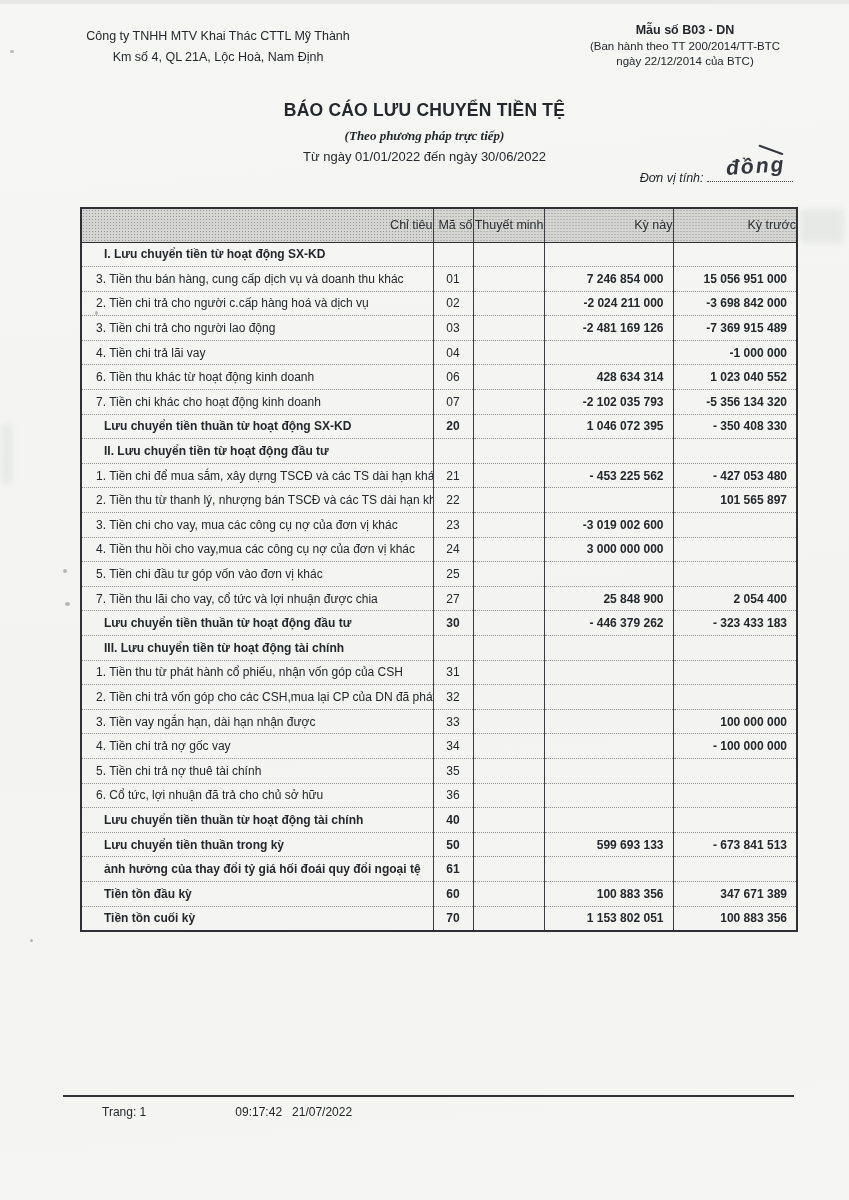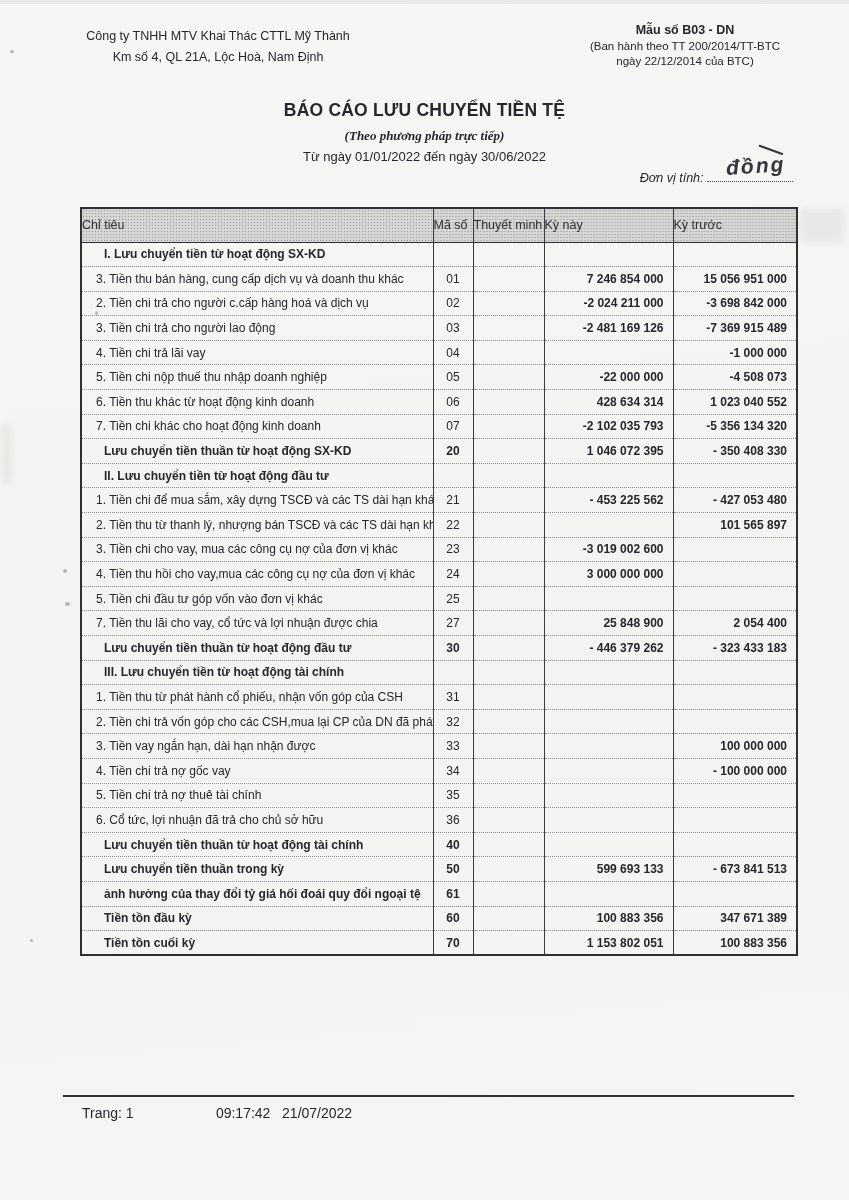--- a/index.html
+++ b/index.html
@@ -24,36 +24,36 @@
   .handwritten { position:absolute; right:64px; top:150px; font-size:21px; font-style:italic;
     font-weight:bold; color:#34363e; transform:rotate(-4deg); letter-spacing:2px; }
   .handwritten:after { content:""; position:absolute; left:56%; top:-4px; width:26px; height:2px;
     background:#34363e; transform:rotate(24deg); border-radius:2px; }
 
   .report-table { position:absolute; left:80px; top:203px; width:716px;
     border-collapse:collapse; table-layout:fixed; }
   .report-table, .report-table th, .report-table td { border-color:#3a3c3f; }
   .report-table { border:2px solid #2e3033; }
   .report-table th { border-bottom:1.6px solid #2e3033; height:34px;
-    font-weight:normal; font-size:12.5px; color:#2b2e32; text-align:left;
+    font-weight:normal; font-size:12.5px; color:#2b2e32; text-align:right;
     background-color:#d5d6d3;
     background-image:radial-gradient(circle, rgba(88,90,92,0.5) 0.7px, rgba(0,0,0,0) 0.9px);
     background-size:3px 3px;
   }
   .report-table th + th, .report-table td + td { border-left:1px solid #3a3c3f; }
   .report-table td { height:24.6px; font-size:12px; white-space:nowrap; overflow:hidden; }
   .report-table tbody tr + tr td { border-top:1px dotted #8d8f91; }
   .cell-label { padding-left:22px; text-align:left; }
   .row-item .cell-label { padding-left:14px; }
   .cell-code { text-align:center; }
   .cell-num { text-align:right; padding-right:9px;font-weight:bold; }
   .row-section td, .row-total td { font-weight:bold; }
 
   .footer-rule { position:absolute; left:63px; top:1091px; width:731px; height:2px; background:#303236; }
-  .footer-text { position:absolute; left:82px; top:1101px; font-size:14px; }
+  .footer-text { position:absolute; left:102px; top:1101px; font-size:12px; }
   .footer-text .pg { display:inline-block; width:130px; }
   .speck { position:absolute; border-radius:50%; background:rgba(120,124,122,0.5); }
   .smudge { position:absolute; background:rgba(150,155,150,0.14); filter:blur(3px); border-radius:4px; }
 </style>
 </head>
 <body>
 
 <div class="page">
 
   <div class="hdr-left">
@@ -126,27 +126,20 @@
       <td class="cell-num">-7 369 915 489</td>
     </tr>
         <tr class="row-item">
       <td class="cell-label">4. Tiền chi trả lãi vay</td>
       <td class="cell-code">04</td>
       <td class="cell-code"></td>
       <td class="cell-num"></td>
       <td class="cell-num">-1 000 000</td>
     </tr>
         <tr class="row-item">
-      <td class="cell-label">5. Tiền chi nộp thuế thu nhập doanh nghiệp</td>
-      <td class="cell-code">05</td>
-      <td class="cell-code"></td>
-      <td class="cell-num">-22 000 000</td>
-      <td class="cell-num">-4 508 073</td>
-    </tr>
-        <tr class="row-item">
       <td class="cell-label">6. Tiền thu khác từ hoạt động kinh doanh</td>
       <td class="cell-code">06</td>
       <td class="cell-code"></td>
       <td class="cell-num">428 634 314</td>
       <td class="cell-num">1 023 040 552</td>
     </tr>
         <tr class="row-item">
       <td class="cell-label">7. Tiền chi khác cho hoạt động kinh doanh</td>
       <td class="cell-code">07</td>
       <td class="cell-code"></td>

